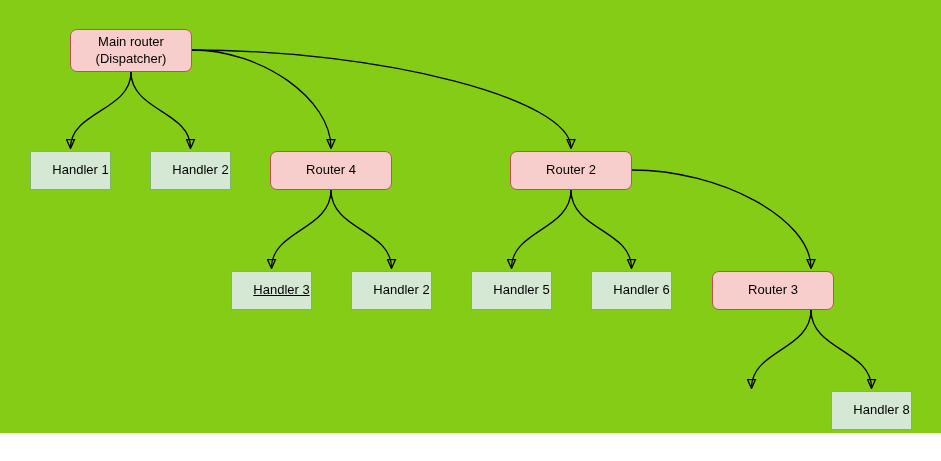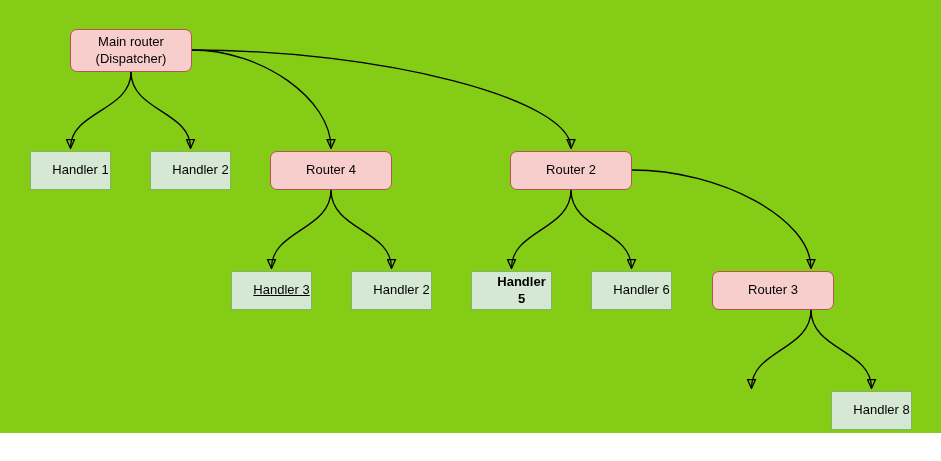--- a/index.html
+++ b/index.html
@@ -101,21 +101,21 @@
   </div>
 
   <div class="node handler" style="left:231px; top:271px; width:81px; height:39px;text-decoration:underline;">
     <span>Handler 3</span>
   </div>
 
   <div class="node handler" style="left:351px; top:271px; width:81px; height:39px;">
     <span>Handler 2</span>
   </div>
 
-  <div class="node handler" style="left:471px; top:271px; width:81px; height:39px;font-weight:bold;">
+  <div class="node handler" style="left:471px; top:271px; width:81px; height:39px;">
     <span>Handler 5</span>
   </div>
 
   <div class="node handler" style="left:591px; top:271px; width:81px; height:39px;">
     <span>Handler 6</span>
   </div>
 
   <div class="node router" style="left:712px; top:271px; width:122px; height:39px;">
     <span>Router 3</span>
   </div>

